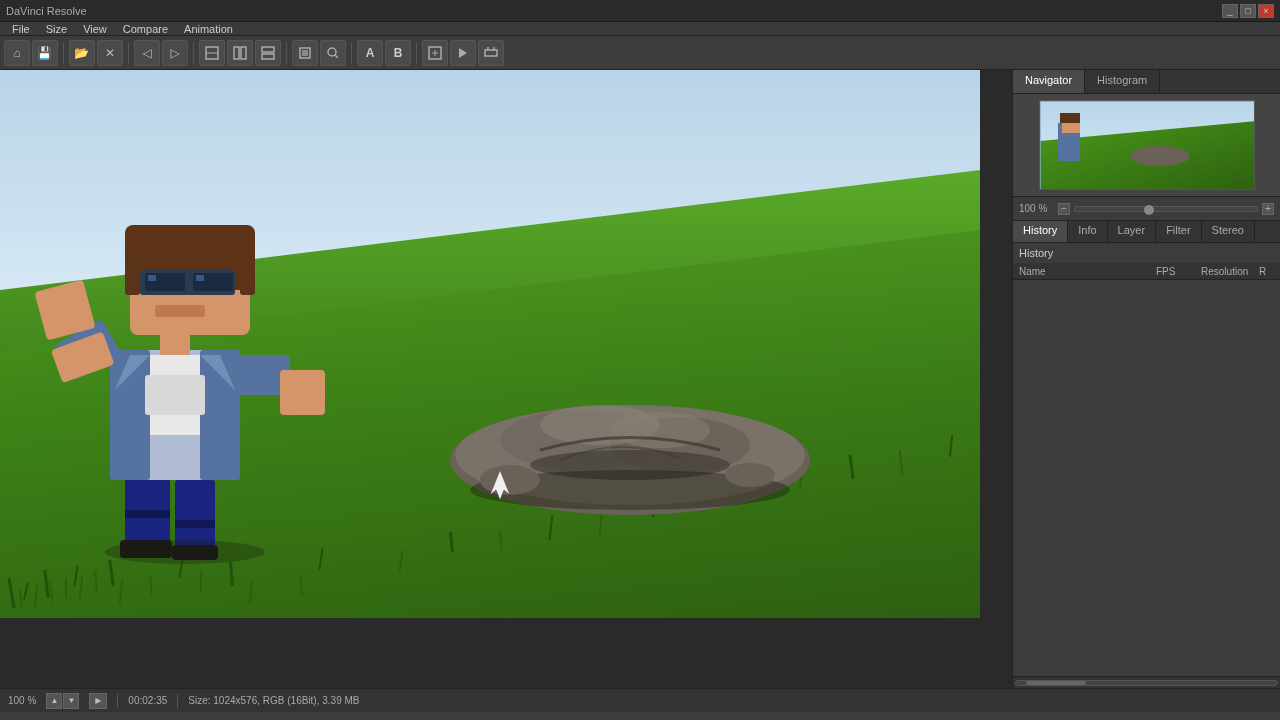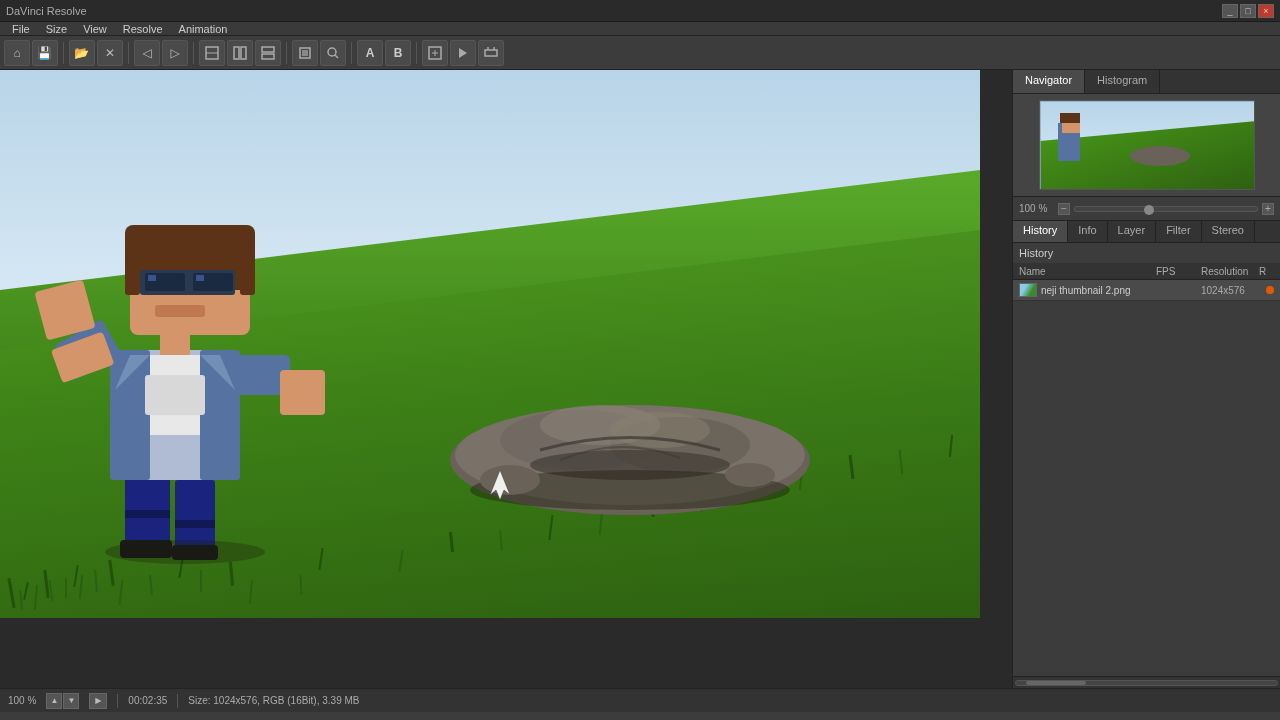--- a/index.html
+++ b/index.html
@@ -338,21 +338,21 @@
     <div class="titlebar-btn">_</div>
     <div class="titlebar-btn">□</div>
     <div class="titlebar-btn" style="background:#c0392b;">×</div>
   </div>
 </div>
 
 <div id="menubar">
   <span class="menu-item">File</span>
   <span class="menu-item">Size</span>
   <span class="menu-item">View</span>
-  <span class="menu-item">Resolve</span>
+  <span class="menu-item">Compare</span>
   <span class="menu-item">Animation</span>
 </div>
 
 <div id="toolbar">
   <div class="toolbar-btn">⌂</div>
   <div class="toolbar-btn">💾</div>
   <div class="toolbar-separator"></div>
   <div class="toolbar-btn">📂</div>
   <div class="toolbar-btn">✕</div>
   <div class="toolbar-separator"></div>
@@ -621,27 +621,20 @@
     </div>
 
     <div id="history-panel">
       <div id="history-title">History</div>
       <div id="history-columns">
         <span class="col-name">Name</span>
         <span class="col-fps">FPS</span>
         <span class="col-res">Resolution</span>
         <span class="col-r">R</span>
       </div>
-      <div id="history-row">
-        <div class="history-thumb"></div>
-        <span class="history-name">neji thumbnail 2.png</span>
-        <span class="history-fps"></span>
-        <span class="history-res">1024x576</span>
-        <div class="history-dot"></div>
-      </div>
     </div>
 
     <div id="panel-scrollbar" style="margin-top:auto;">
       <div id="panel-scroll-track">
         <div style="width:60px;height:100%;background:#666;border-radius:3px;position:absolute;left:10px;"></div>
       </div>
     </div>
 
   </div>
 </div>

